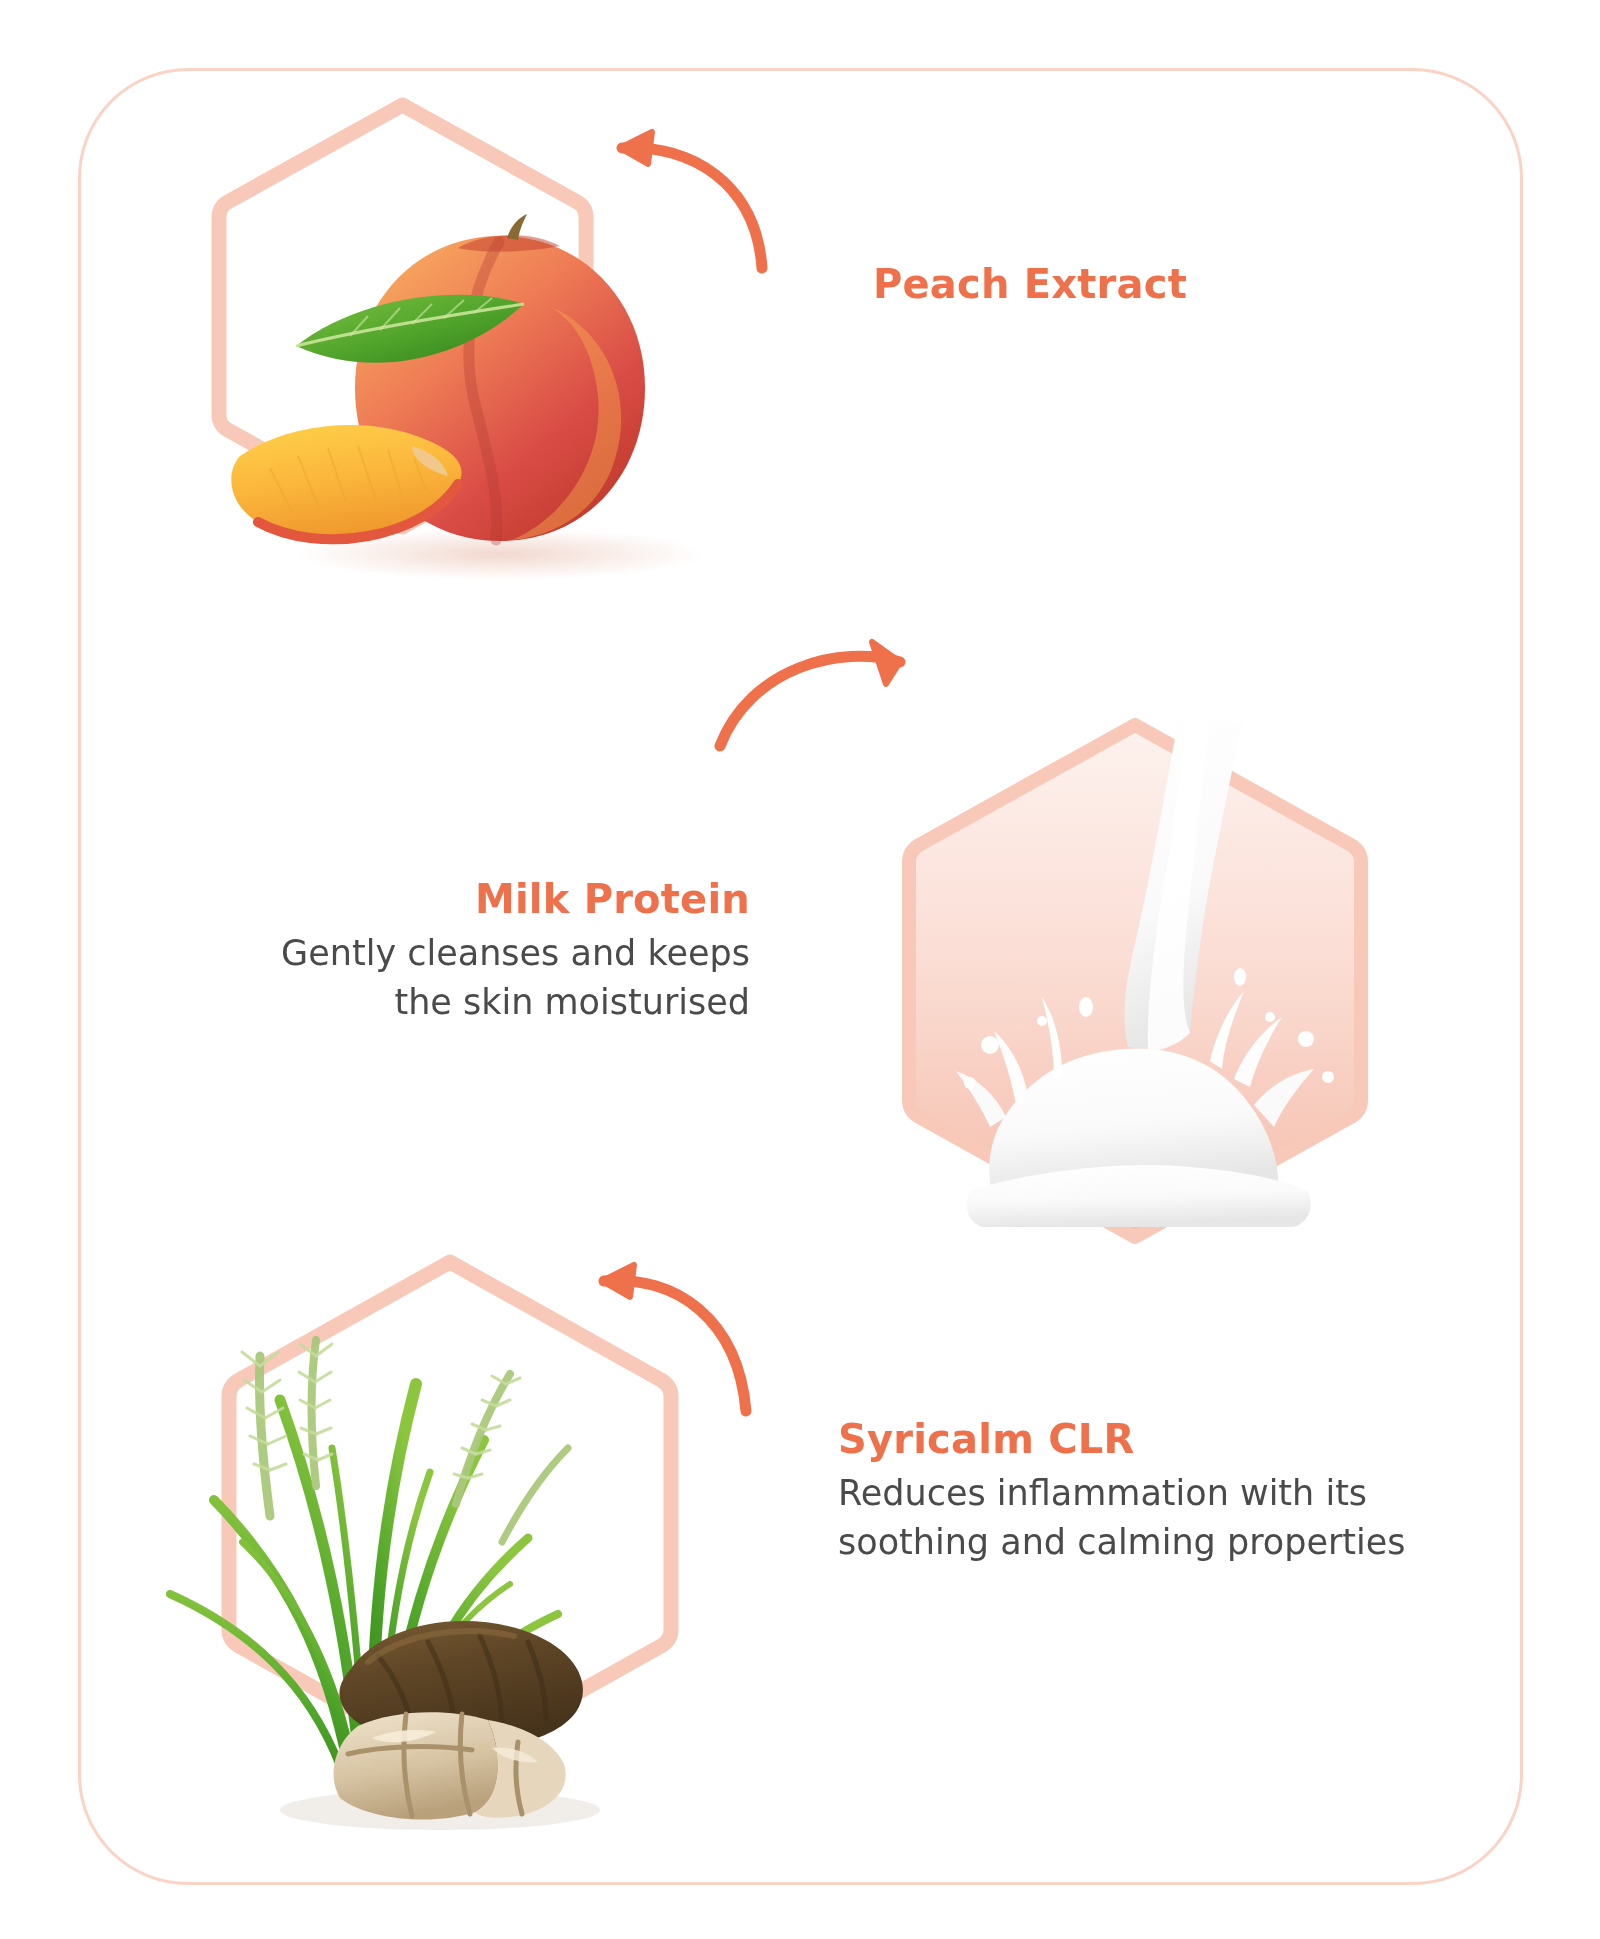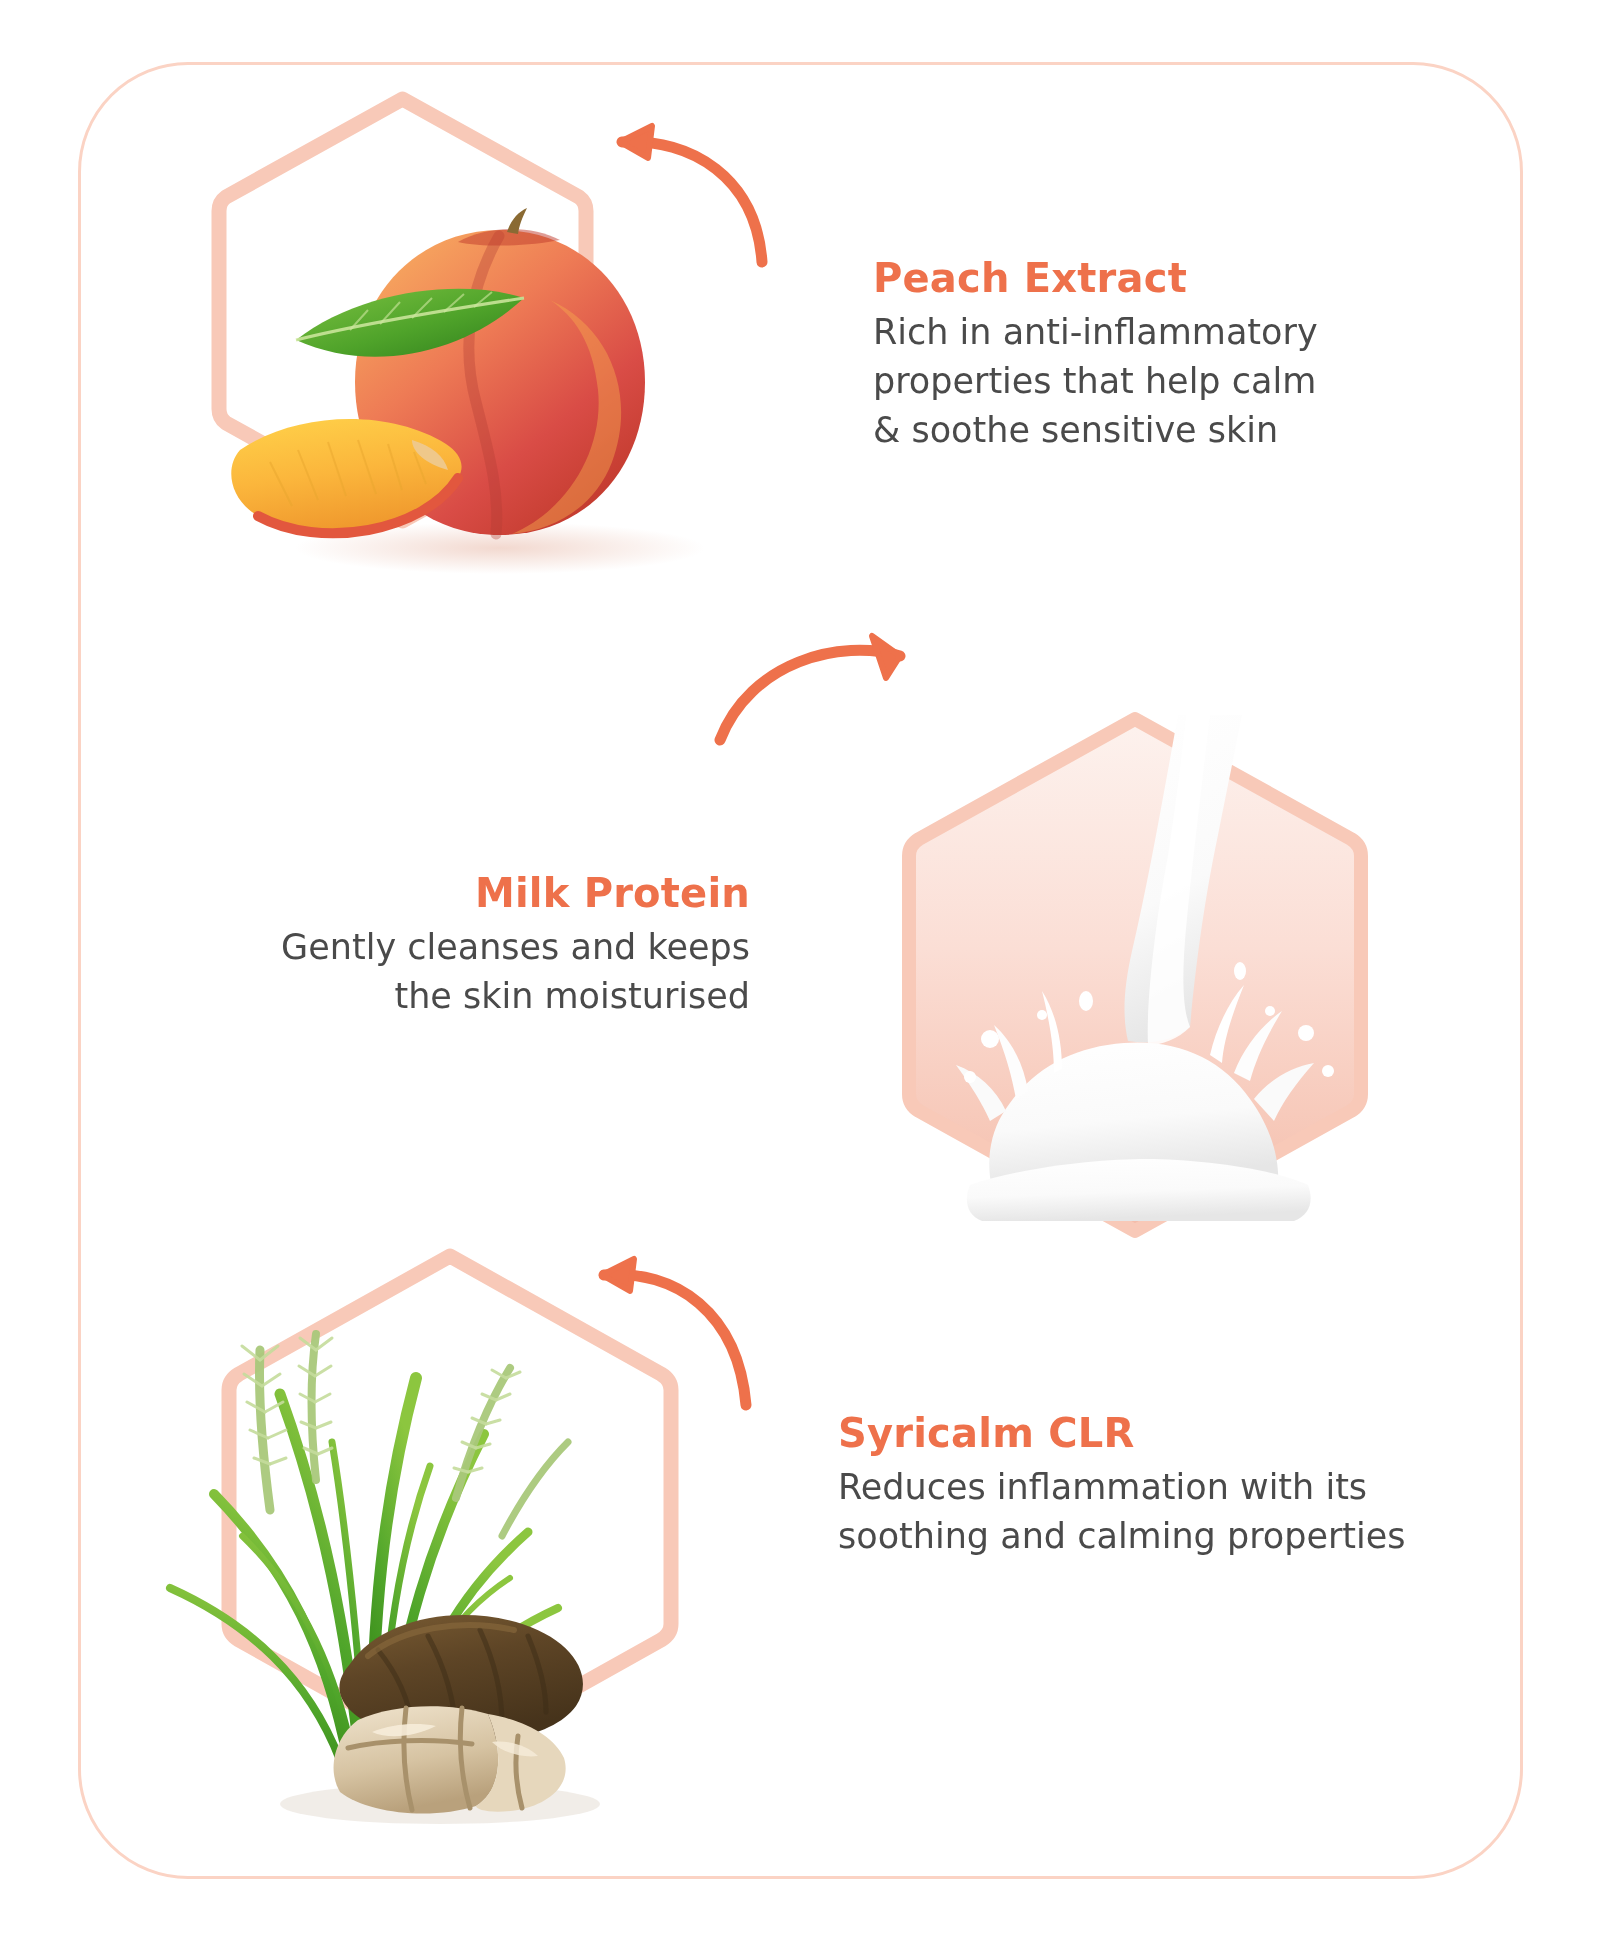--- a/index.html
+++ b/index.html
@@ -6,20 +6,21 @@
   body{
     width:1600px;height:1939px;
     background:#ffffff;
     font-family:"DejaVu Sans", sans-serif;
     overflow:hidden;
   }
   #stage{
     position:relative;
     width:1600px;height:1581px;
     background:#ffffff;
+    margin-top:6px;
   }
   
   #frame{
     position:absolute;
     left:78px;top:62px;
     width:1445px;height:1817px;
     border:3px solid #FBD3C4;
     border-radius:110px;
     box-sizing:border-box;
     pointer-events:none;
@@ -168,23 +169,20 @@
 
     <div class="arrow" style="left:600px;top:120px;width:200px;height:160px;">
       <svg viewBox="0 0 200 160">
         <path d="M22 22 C92 18 156 58 162 142" fill="none" stroke="#EE714B" stroke-width="11" stroke-linecap="round"></path>
         <path d="M20 22 L52 6 L48 38 Z" fill="#EE714B" stroke="#EE714B" stroke-width="6" stroke-linejoin="round"></path>
       </svg>
     </div>
 
     <div class="txt left-align" style="left:873px;top:255px;width:600px;">
       <h3>Peach Extract</h3>
-      <p>Rich in anti-inflammatory
-properties that help calm
-&amp; soothe sensitive skin</p>
     </div>
   </div>
 
   <div class="ing-block" style="left:0;top:1180px;width:1600px;height:700px;">
 
     <div class="hexwrap" style="left:215px;top:62px;width:470px;height:530px;">
       <svg viewBox="0 0 470 530" preserveAspectRatio="none">
         <path d="M235 14 L446 132 Q456 138 456 148 L456 382 Q456 392 446 398 L235 516 L24 398 Q14 392 14 382 L14 148 Q14 138 24 132 Z" fill="none" stroke="#F8C9B8" stroke-width="15" stroke-linejoin="round"></path>
       </svg>
     </div>

